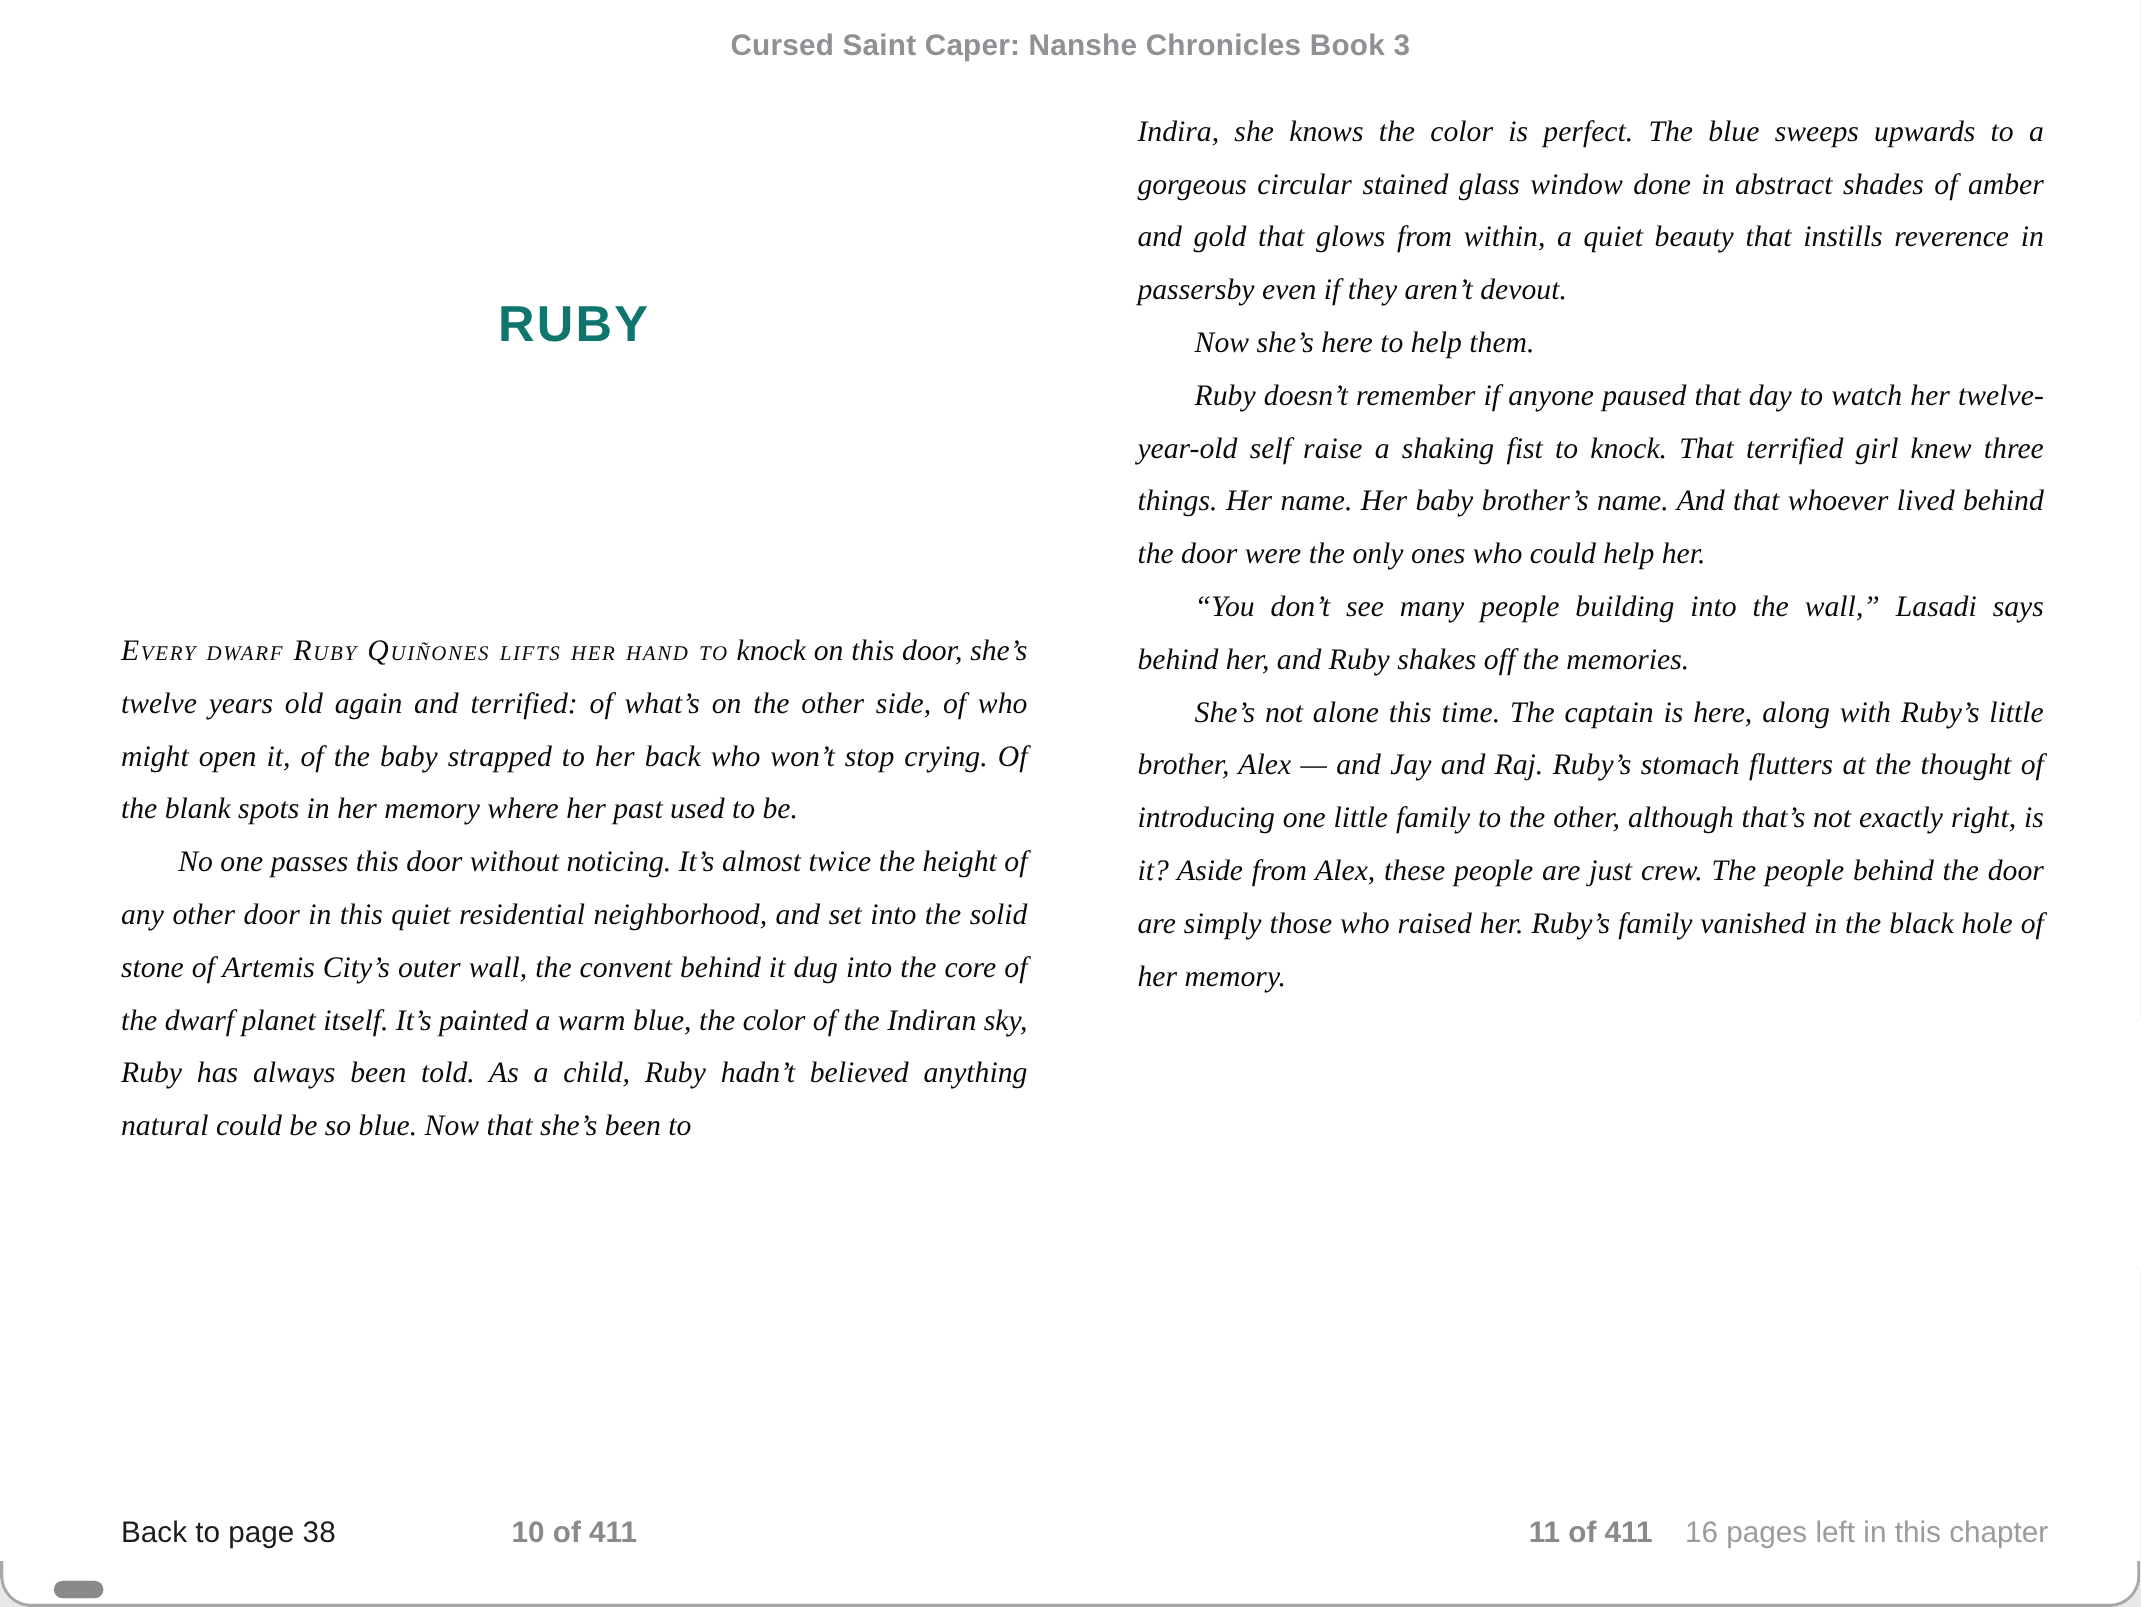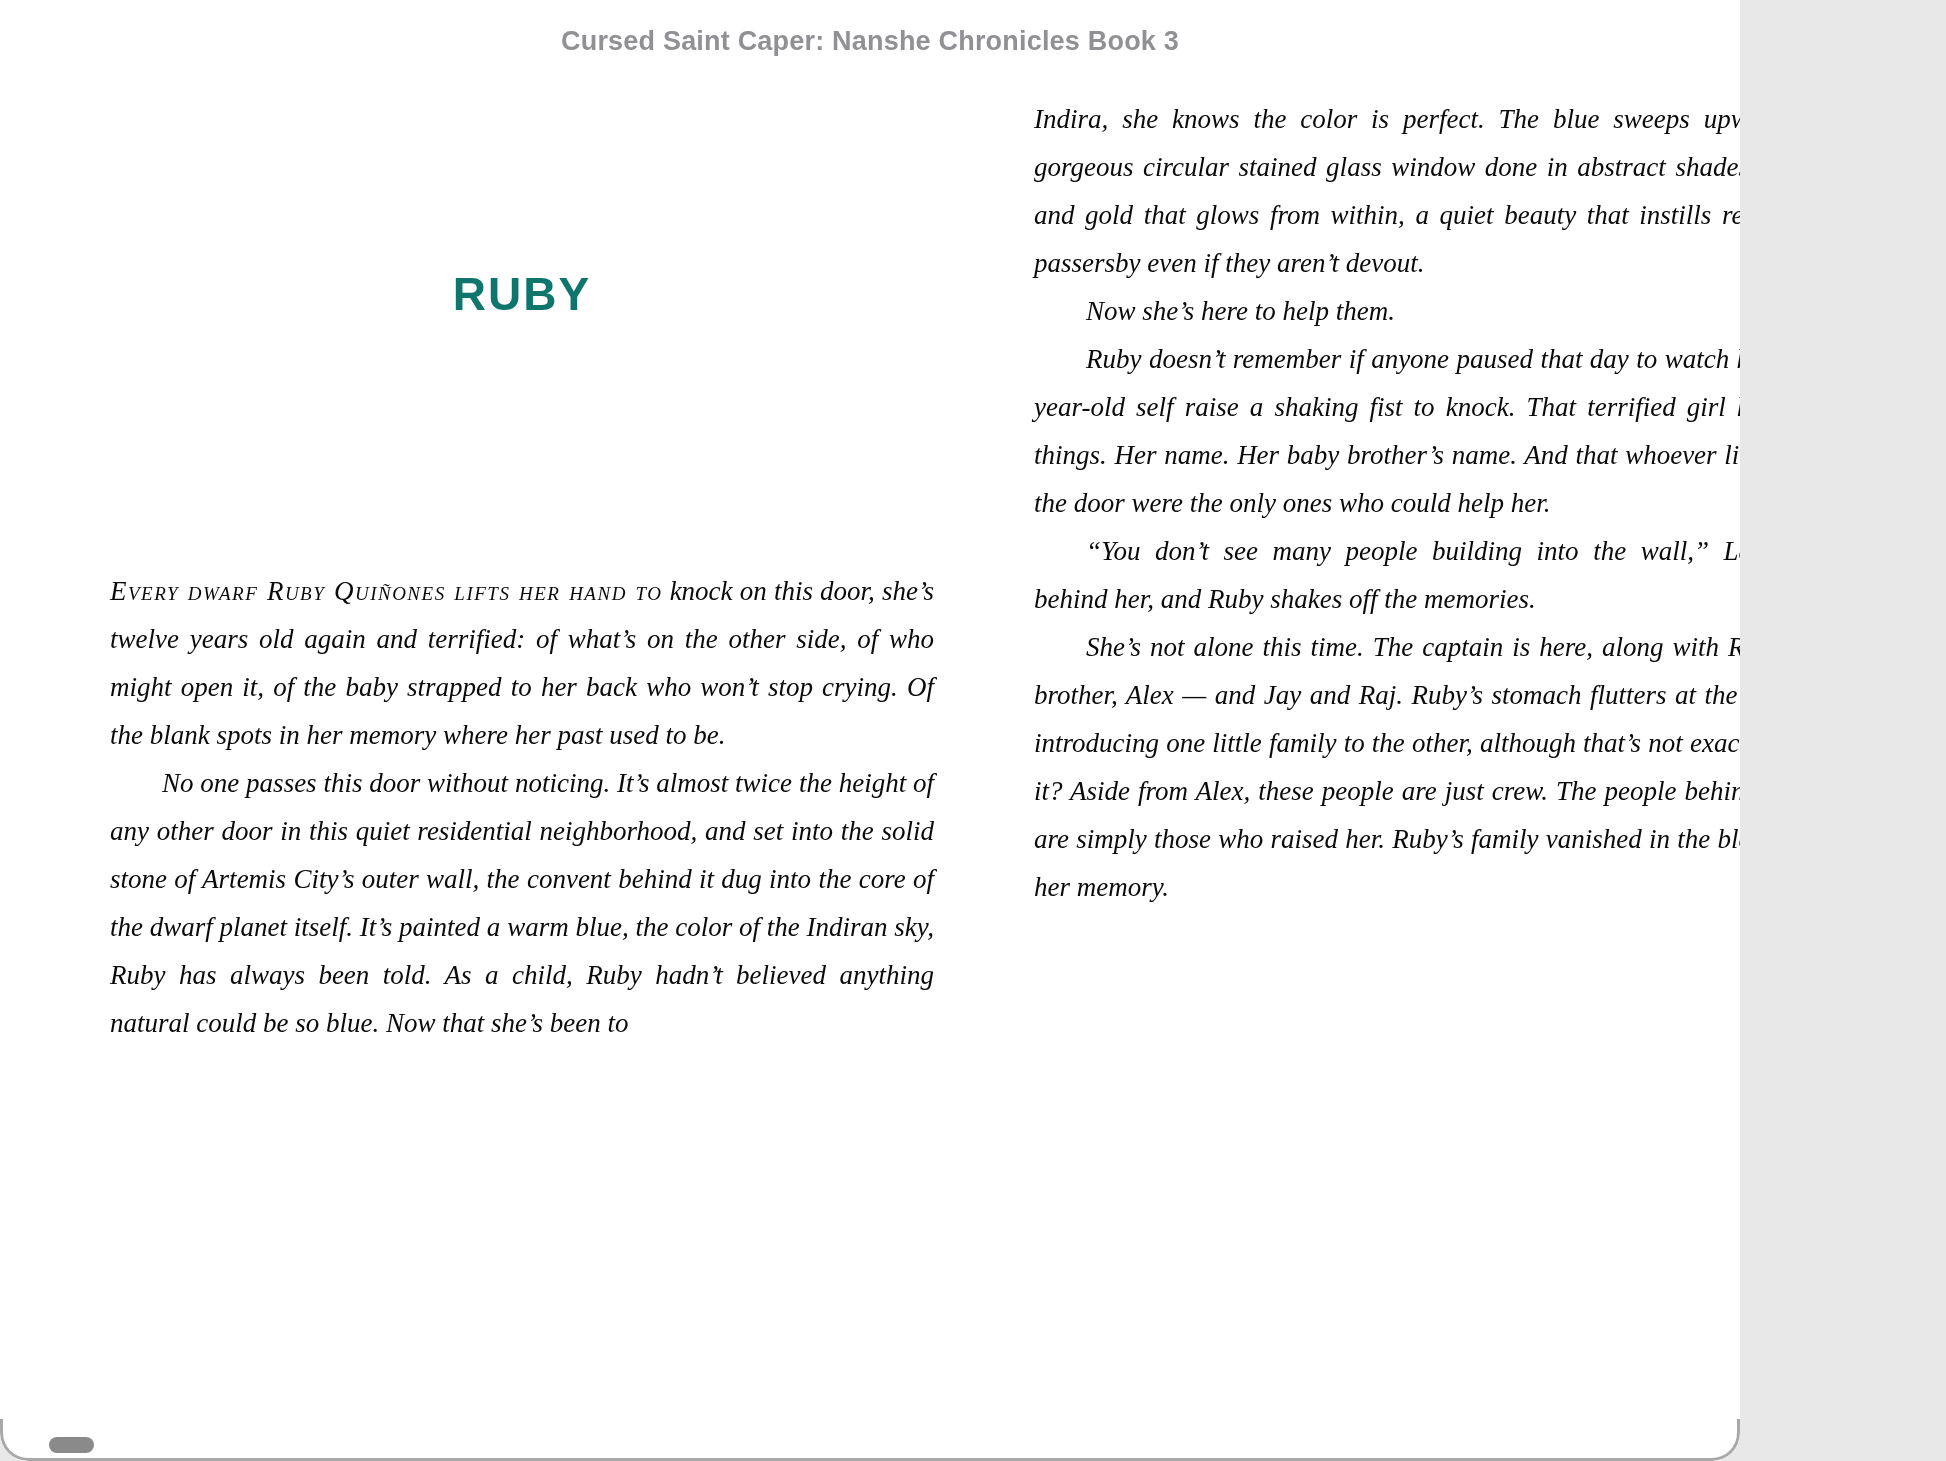--- a/index.html
+++ b/index.html
@@ -2,21 +2,21 @@
 <html><head>
 <meta charset="utf-8">
 <style>
   html, body {
     margin: 0;
     padding: 0;
     background: #e8e8e8;
   }
   .page {
     position: relative;
-    width: 1740px;
+    width: 1946px;
     height: 1461px;
     background: #ffffff;
     overflow: hidden;
     font-family: "Liberation Sans", sans-serif;
     border-radius: 0 0 28px 28px;
   }
   
   .header {
     position: absolute;
     top: 26px;
@@ -162,17 +162,23 @@
     <div class="col body">
       <p class="no-indent">Indira, she knows the color is perfect. The blue sweeps upwards to a gorgeous circular stained glass window done in abstract shades of amber and gold that glows from within, a quiet beauty that instills reverence in passersby even if they aren’t devout.</p>
       <p>Now she’s here to help them.</p>
       <p>Ruby doesn’t remember if anyone paused that day to watch her twelve-year-old self raise a shaking fist to knock. That terrified girl knew three things. Her name. Her baby brother’s name. And that whoever lived behind the door were the only ones who could help her.</p>
       <p>“You don’t see many people building into the wall,” Lasadi says behind her, and Ruby shakes off the memories.</p>
       <p>She’s not alone this time. The captain is here, along with Ruby’s little brother, Alex — and Jay and Raj. Ruby’s stomach flutters at the thought of introducing one little family to the other, although that’s not exactly right, is it? Aside from Alex, these people are just crew. The people behind the door are simply those who raised her. Ruby’s family vanished in the black hole of her memory.</p>
     </div>
 
   </div>
 
+  <div class="footer">
+    <span class="back-link">Back to page 38</span>
+    <span class="page-indicator left-ind">10 of 411</span>
+    <span class="page-indicator right-ind">11 of 411</span>
+    <span class="pages-left">16 pages left in this chapter</span>
+  </div>
 
   <div class="home-indicator"></div>
   <div class="bottom-edge"></div>
 
 </div>
 
 </body></html>

